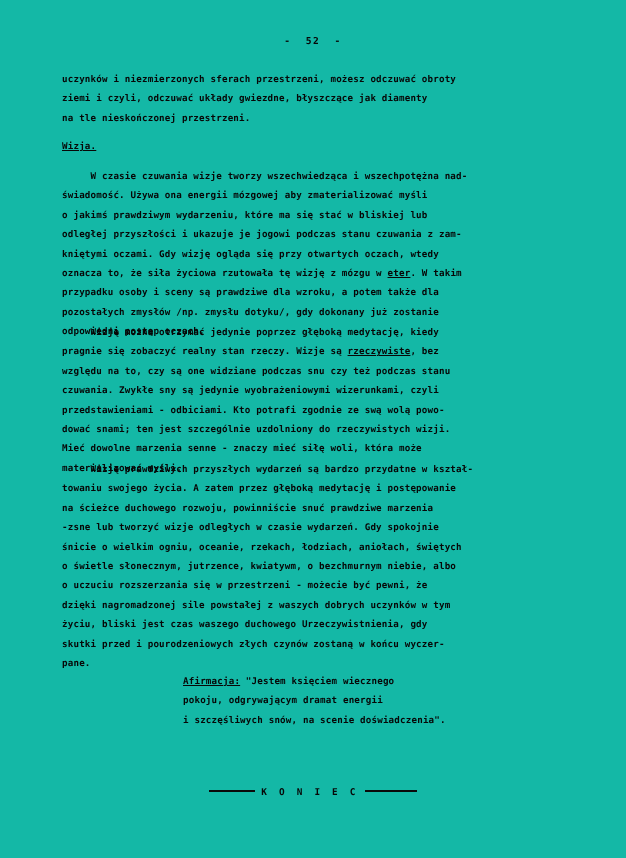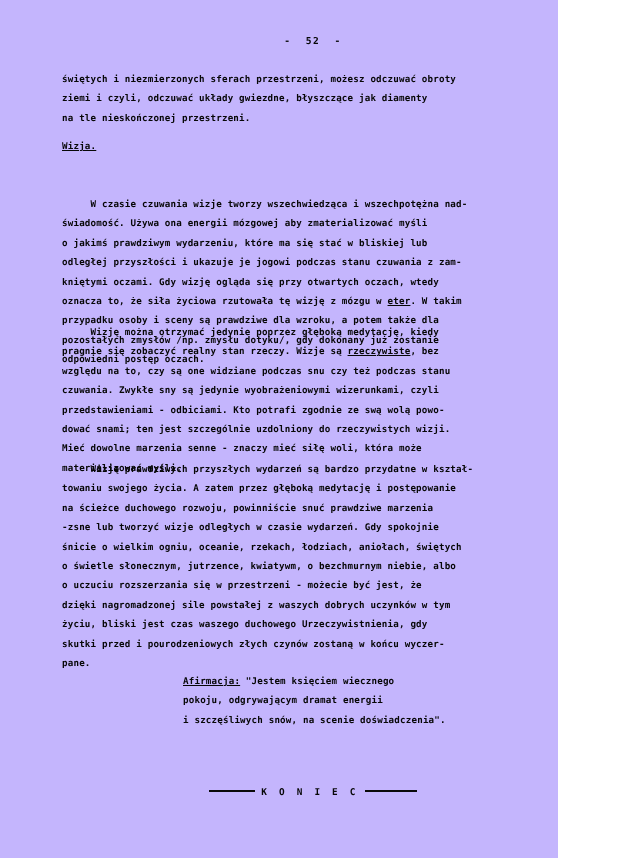--- a/index.html
+++ b/index.html
@@ -2,23 +2,23 @@
 <html><head>
 <meta charset="utf-8">
 <style>
   html, body {
     margin: 0;
     padding: 0;
     background: #ffffff;
   }
   .page {
     position: relative;
-    width: 558px;
+    width: 626px;
     height: 858px;
-    background: #c4b5fd;
+    background: #14b8a6;
     overflow: hidden;
     font-family: "DejaVu Sans Mono", "Liberation Mono", monospace;
     color: #000000;
     -webkit-font-smoothing: none;
   }
 
   
   .tw {
     font-family: "DejaVu Sans Mono", "Liberation Mono", monospace;
     font-weight: bold;
@@ -57,21 +57,21 @@
   }
 
   .heading {
     position: absolute;
     left: 62px;
     top: 137px;
   }
   .heading .line { height: 19.4px; line-height: 19.4px; }
 
   .para-1 { top: 70px; }
-  .para-2 { top: 167px; margin-top: 28px; }
+  .para-2 { top: 167px; }
   .para-3 { top: 323px; }
   .para-4 { top: 460px; }
 
   .affirmation {
     position: absolute;
     left: 183px;
     top: 672px;
     width: 380px;
   }
   .affirmation .line { height: 19.4px; line-height: 19.4px; }
@@ -106,21 +106,21 @@
   }
 </style>
 </head>
 <body>
 
 <div class="page">
 
   <div class="tw page-number">-  52  -</div>
 
   <div class="body-block para-1">
-    <div class="tw line">świętych i niezmierzonych sferach przestrzeni, możesz odczuwać obroty</div>
+    <div class="tw line">uczynków i niezmierzonych sferach przestrzeni, możesz odczuwać obroty</div>
     <div class="tw line">ziemi i czyli, odczuwać układy gwiezdne, błyszczące jak diamenty</div>
     <div class="tw line">na tle nieskończonej przestrzeni.</div>
   </div>
 
   <div class="heading">
     <div class="tw line u">Wizja.</div>
   </div>
 
   <div class="body-block para-2">
     <div class="tw line">     W czasie czuwania wizje tworzy wszechwiedząca i wszechpotężna nad-</div>
@@ -145,21 +145,21 @@
     <div class="tw line">materializować myśli.</div>
   </div>
 
   <div class="body-block para-4">
     <div class="tw line">     Wizję prawdziwych przyszłych wydarzeń są bardzo przydatne w kształ-</div>
     <div class="tw line">towaniu swojego życia. A zatem przez głęboką medytację i postępowanie</div>
     <div class="tw line">na ścieżce duchowego rozwoju, powinniście snuć prawdziwe marzenia</div>
     <div class="tw line">-zsne lub tworzyć wizje odległych w czasie wydarzeń. Gdy spokojnie</div>
     <div class="tw line">śnicie o wielkim ogniu, oceanie, rzekach, łodziach, aniołach, świętych</div>
     <div class="tw line">o świetle słonecznym, jutrzence, kwiatywm, o bezchmurnym niebie, albo</div>
-    <div class="tw line">o uczuciu rozszerzania się w przestrzeni - możecie być jest, że</div>
+    <div class="tw line">o uczuciu rozszerzania się w przestrzeni - możecie być pewni, że</div>
     <div class="tw line">dzięki nagromadzonej sile powstałej z waszych dobrych uczynków w tym</div>
     <div class="tw line">życiu, bliski jest czas waszego duchowego Urzeczywistnienia, gdy</div>
     <div class="tw line">skutki przed i pourodzeniowych złych czynów zostaną w końcu wyczer-</div>
     <div class="tw line">pane.</div>
   </div>
 
   <div class="affirmation">
     <div class="tw line"><span class="u">Afirmacja:</span><span> "Jestem księciem wiecznego</span></div>
     <div class="tw line">pokoju, odgrywającym dramat energii</div>
     <div class="tw line">i szczęśliwych snów, na scenie doświadczenia".</div>

